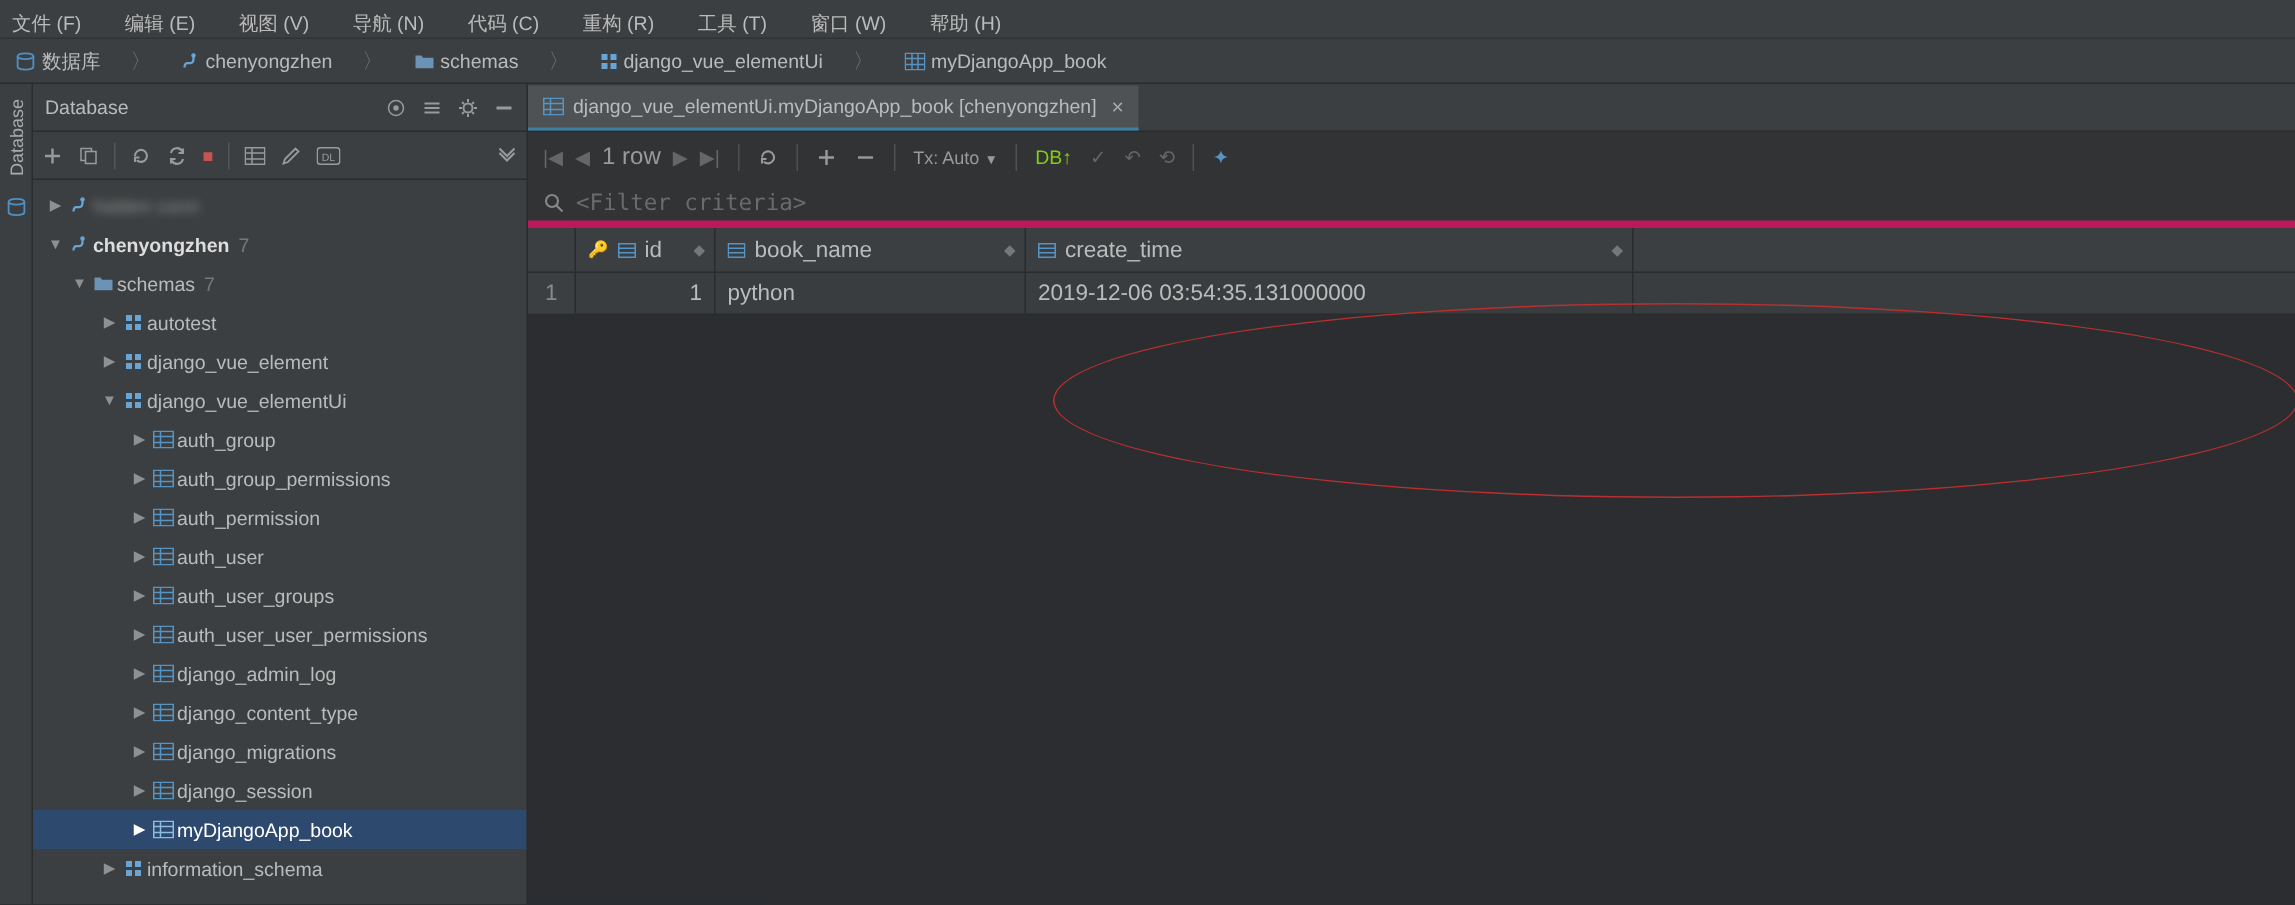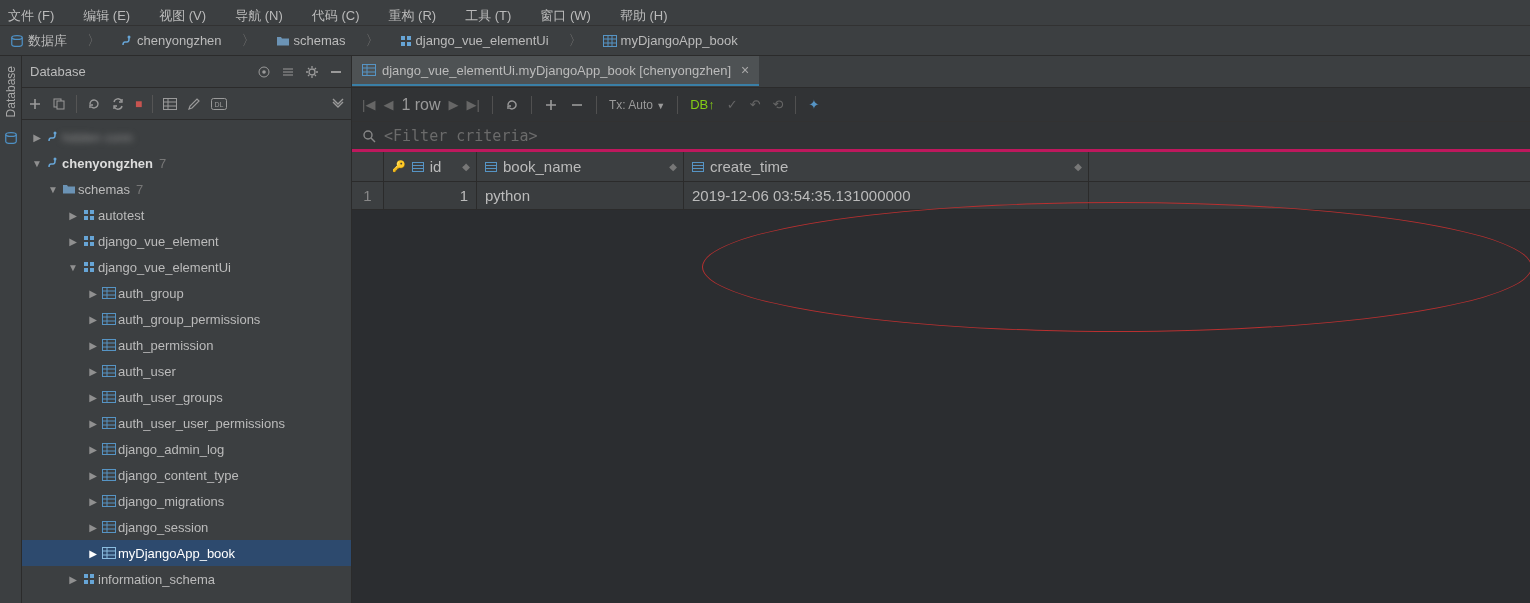--- a/index.html
+++ b/index.html
@@ -37,31 +37,31 @@
 .tree-row .arrow { width: 14px; color: #909090; font-size: 10px; text-align:center; }
 .tree-row .ticon { width: 18px; display:inline-flex; justify-content:center; }
 .tree-row .tcount { color: #777; margin-left: 6px; }
 .tree-row .bold { font-weight: bold; color: #ddd; }
 .tree-row .blurred { filter: blur(3px); color:#888; }
 .indent1 { padding-left: 24px !important; }
 .indent2 { padding-left: 44px !important; }
 .indent3 { padding-left: 64px !important; }
 
 .editor { flex: 1; background: #2b2d30; display: flex; flex-direction: column; }
-.tabs { height: 32px; background: #3c3f41; display: flex; align-items: flex-start; border-bottom: 1px solid #2b2b2b; }
+.tabs { height: 32px; background: #3c3f41; display: flex; align-items: center; border-bottom: 1px solid #2b2b2b; }
 .tab { display: flex; align-items: center; gap: 6px; padding: 6px 10px; background: #4e5254; border-bottom: 2px solid #3a7fa6; font-size: 13px; }
 .tab .tabclose { color: #aaa; cursor: pointer; font-size: 14px; margin-left:4px; }
 
 .datatoolbar { height: 34px; display: flex; align-items: center; padding: 0 10px; gap: 12px; border-bottom: 1px solid #323232; color: #9a9a9a; background:#313335; }
 .datatoolbar .nav { display:flex; align-items:center; gap:8px; }
 .datatoolbar .rowcount { font-size:16px; }
 .datatoolbar .sep { width:1px; height:18px; background:#505050; }
 .datatoolbar .tx { font-size:12px; }
 
-.filterrow { height: 30px; display: flex; align-items: center; padding: 0 10px; background:#313335; border-bottom: 3px solid #be185d; }
+.filterrow { height: 30px; display: flex; align-items: center; padding: 0 10px; background:#313335; border-bottom: 5px solid #be185d; }
 .filterrow .mag { color:#888; margin-right:8px; }
 .filterrow .ph { font-family: "Consolas", monospace; color:#6b6b6b; font-size:15px; }
 
 .grid { font-family: "Consolas","Courier New",monospace; font-size: 15px; }
 .grid-hdr { display: flex; background: #3c3f41; height: 30px; align-items: center; border-bottom: 1px solid #2b2b2b; position:relative; }
 .grid-corner { width: 32px; border-right:1px solid #2b2b2b; height:100%; }
 .grid-col { display:flex; align-items:center; gap:6px; padding: 0 8px; border-right:1px solid #2b2b2b; height:100%; position:relative; }
 .grid-col .sort { color:#777; font-size:10px; position:absolute; right:6px; }
 .col1 { width: 93px; }
 .col2 { width: 207px; }

